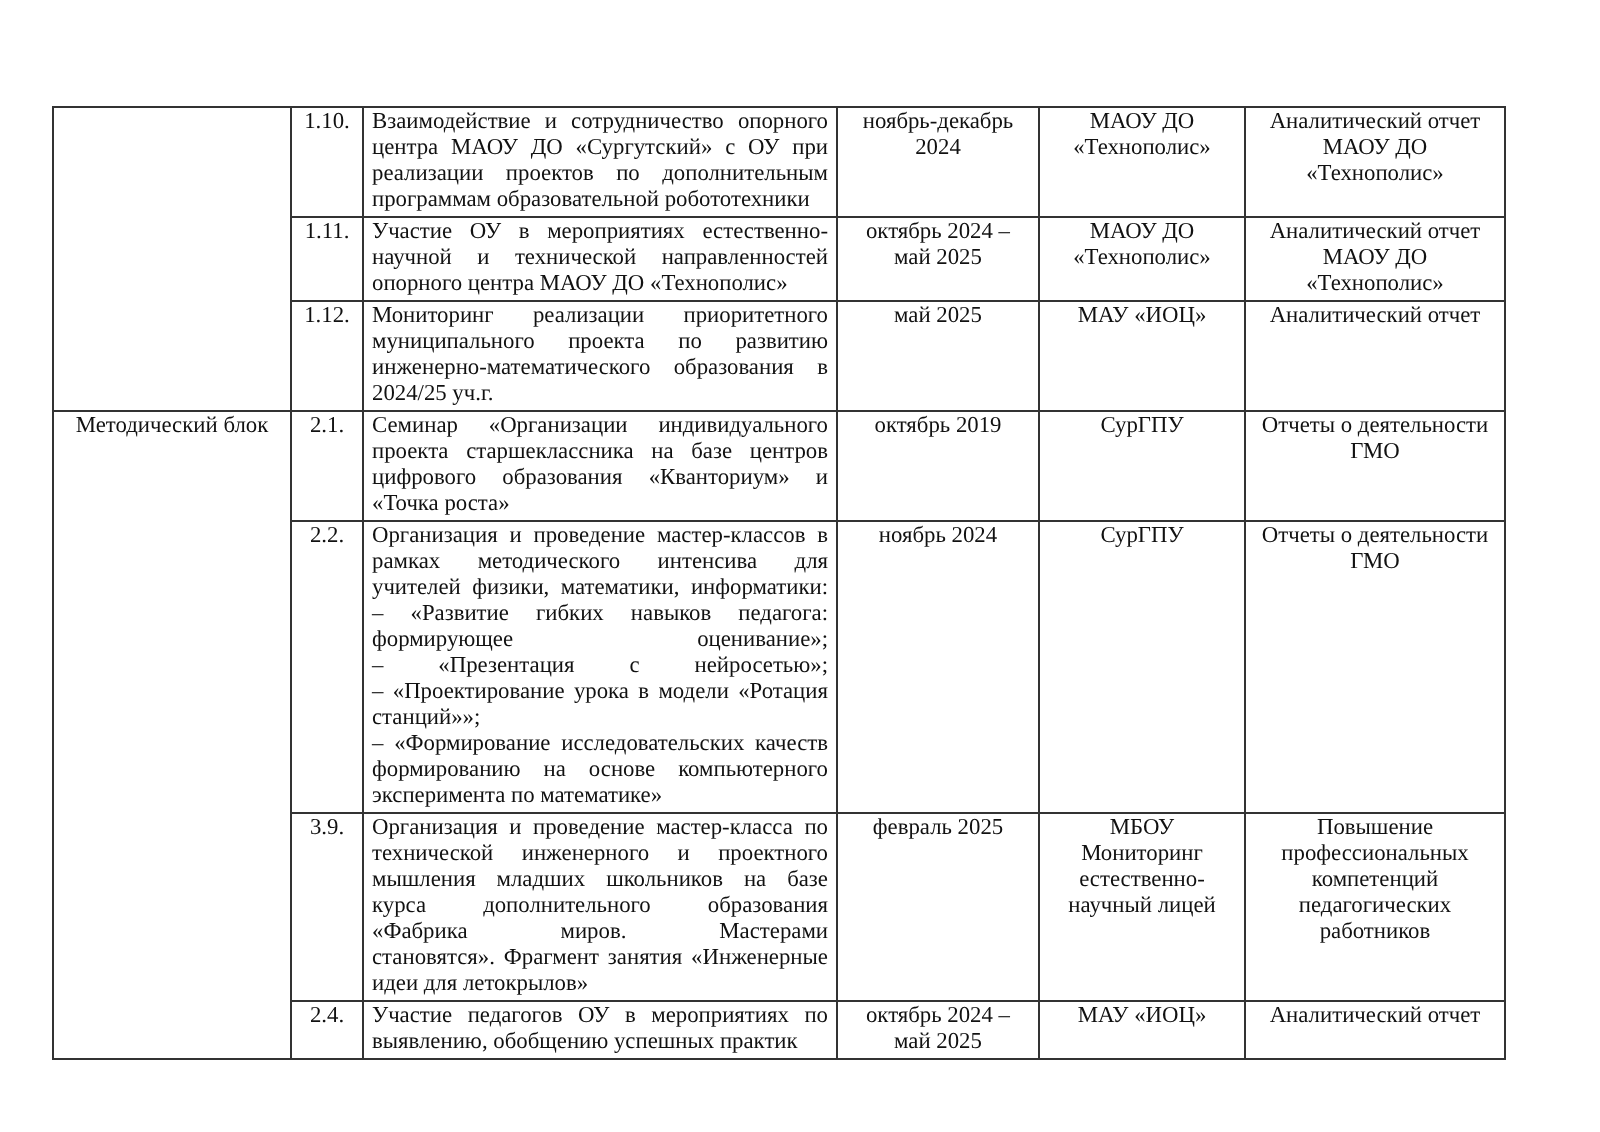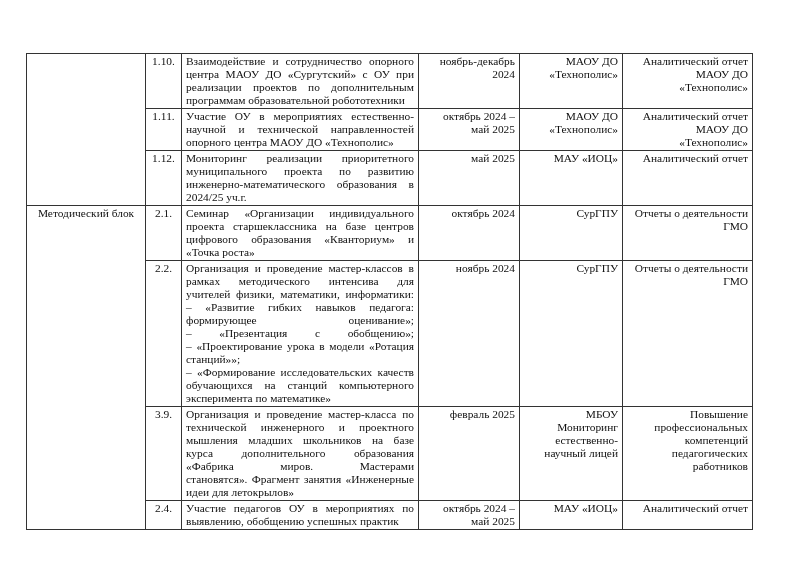--- a/index.html
+++ b/index.html
@@ -16,21 +16,21 @@
     color: #111;
   }
   table.plan td {
     border: 1.3px solid #333;
     vertical-align: top;
     padding: 1px 4px 1px 4px;
   }
   td.block { font-weight: normal; text-align: center; }
   td.num { text-align: center; padding-left: 2px; padding-right: 2px; }
   td.desc { text-align: justify; margin-left: 29px; }
-  td.center { text-align: right; }
+  td.center { text-align: center; }
   .line { display: block; }
   .desc .line { text-align: justify; text-align-last: justify; }
   .desc .line.last { text-align-last: left; }
   .block-empty { border-bottom: none !important; }
   .block-cont { border-top: none !important; }
 </style>
 </head>
 <body>
 
 <div class="page">
@@ -111,44 +111,44 @@
         <tr style="height: 53px;">
           <td class="block block-empty">Методический блок</td>
           <td class="num">2.1.</td>
           <td class="desc">
             <span class="line">Семинар «Организации индивидуального</span>
             <span class="line">проекта старшеклассника на базе центров</span>
             <span class="line">цифрового образования «Кванториум» и</span>
             <span class="line last">«Точка роста»</span>
           </td>
           <td class="center">
-            <span class="line last">октябрь 2024</span>
+            <span class="line last">октябрь 2019</span>
           </td>
           <td class="center">
             <span class="line last">СурГПУ</span>
           </td>
           <td class="center">
             <span class="line">Отчеты о деятельности</span>
             <span class="line last">ГМО</span>
           </td>
         </tr>
         <tr style="height: 145px;">
           <td class="block block-empty block-cont"></td>
           <td class="num">2.2.</td>
           <td class="desc">
             <span class="line">Организация и проведение мастер-классов в</span>
             <span class="line">рамках методического интенсива для</span>
             <span class="line">учителей физики, математики, информатики:</span>
             <span class="line">– «Развитие гибких навыков педагога:</span>
             <span class="line">формирующее оценивание»;</span>
-            <span class="line">– «Презентация с обобщению»;</span>
+            <span class="line">– «Презентация с нейросетью»;</span>
             <span class="line">– «Проектирование урока в модели «Ротация</span>
             <span class="line">станций»»;</span>
             <span class="line">– «Формирование исследовательских качеств</span>
-            <span class="line">обучающихся на станций компьютерного</span>
+            <span class="line">формированию на основе компьютерного</span>
             <span class="line last">эксперимента по математике»</span>
           </td>
           <td class="center">
             <span class="line last">ноябрь 2024</span>
           </td>
           <td class="center">
             <span class="line last">СурГПУ</span>
           </td>
           <td class="center">
             <span class="line">Отчеты о деятельности</span>

